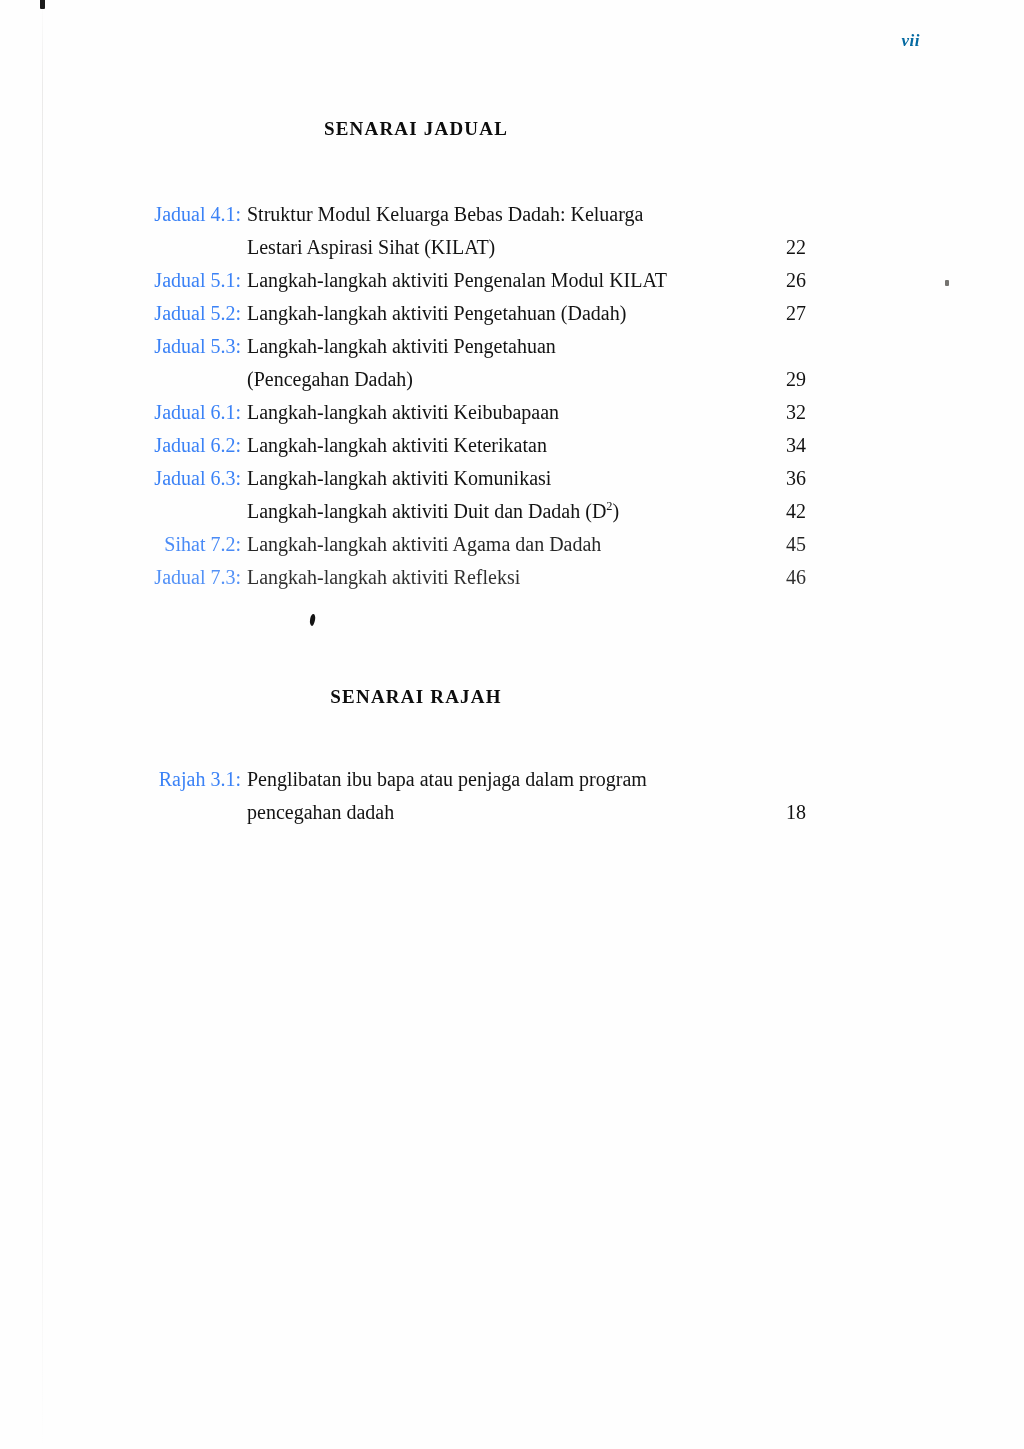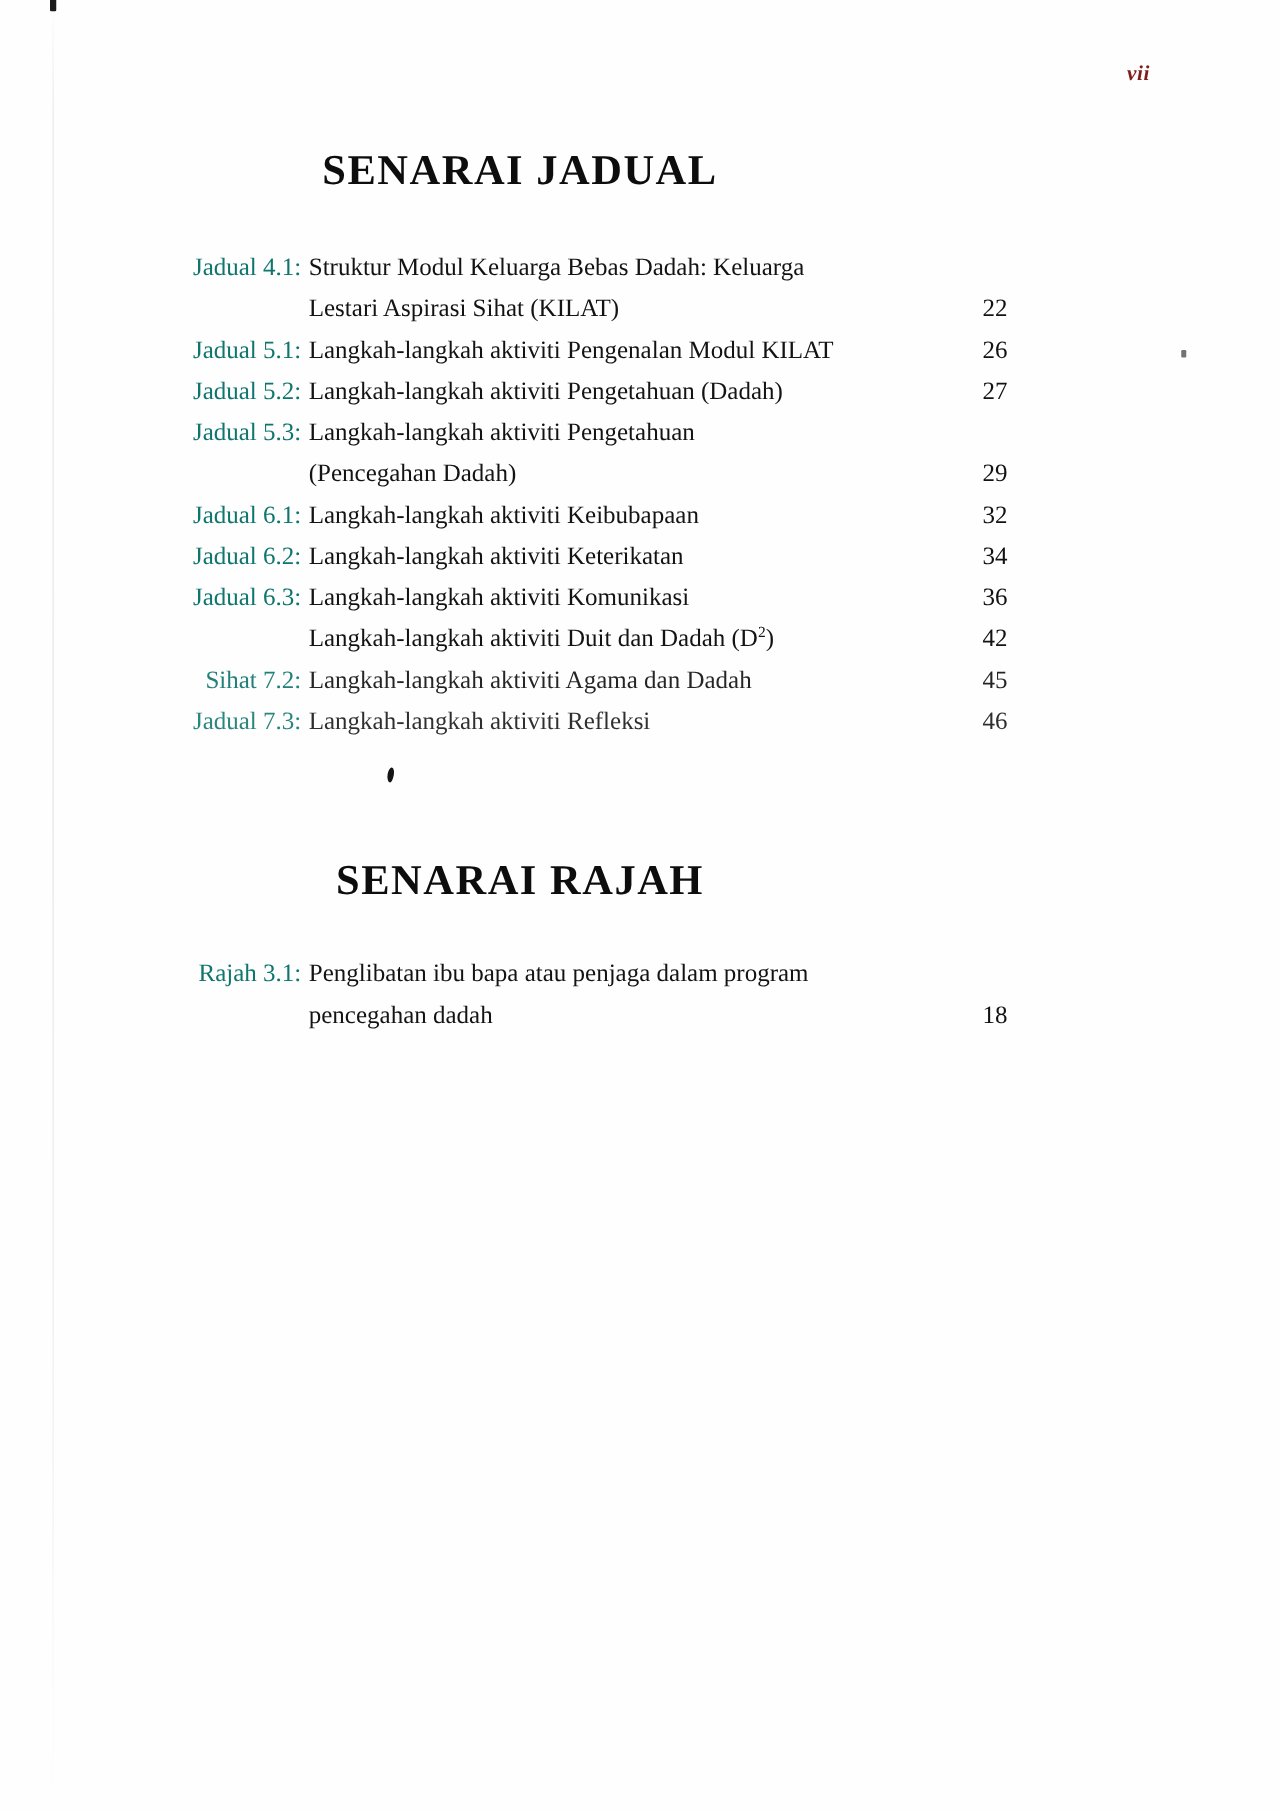--- a/index.html
+++ b/index.html
@@ -63,37 +63,37 @@
     width: 5px;
     height: 12px;
     background: #141414;
     border-radius: 50% 50% 40% 60% / 45% 45% 55% 55%;
     transform: rotate(10deg);
   }
 
   
   .folio {
     position: absolute;
-    top: 49px;
+    top: 31px;
     right: 104px;
     font-style: italic;
     font-weight: 700;
     font-size: 17px;
     letter-spacing: 0.5px;
-    color: #7f1d1d;
+    color: #0369a1;
   }
 
   
   .section-heading {
     position: absolute;
     left: 0;
     width: 832px;
     text-align: center;
     font-weight: 700;
-    font-size: 34px;
+    font-size: 19px;
     letter-spacing: 1.2px;
     color: #0d0d0d;
   }
   #heading-jadual { top: 118px; }
   #heading-rajah  { top: 686px; }
 
   
   .entry-list {
     position: absolute;
     left: 0;
@@ -111,21 +111,21 @@
     height: 33px;
     line-height: 33px;
     white-space: nowrap;
   }
   .entry-label {
     position: absolute;
     left: 0;
     width: 241px;
     text-align: right;
     font-size: 20px;
-    color: #0f766e;
+    color: #3b82f6;
   }
   .entry-title {
     position: absolute;
     left: 247px;
     font-size: 20px;
     color: #131313;
   }
   .entry-page {
     position: absolute;
     left: 786px;

